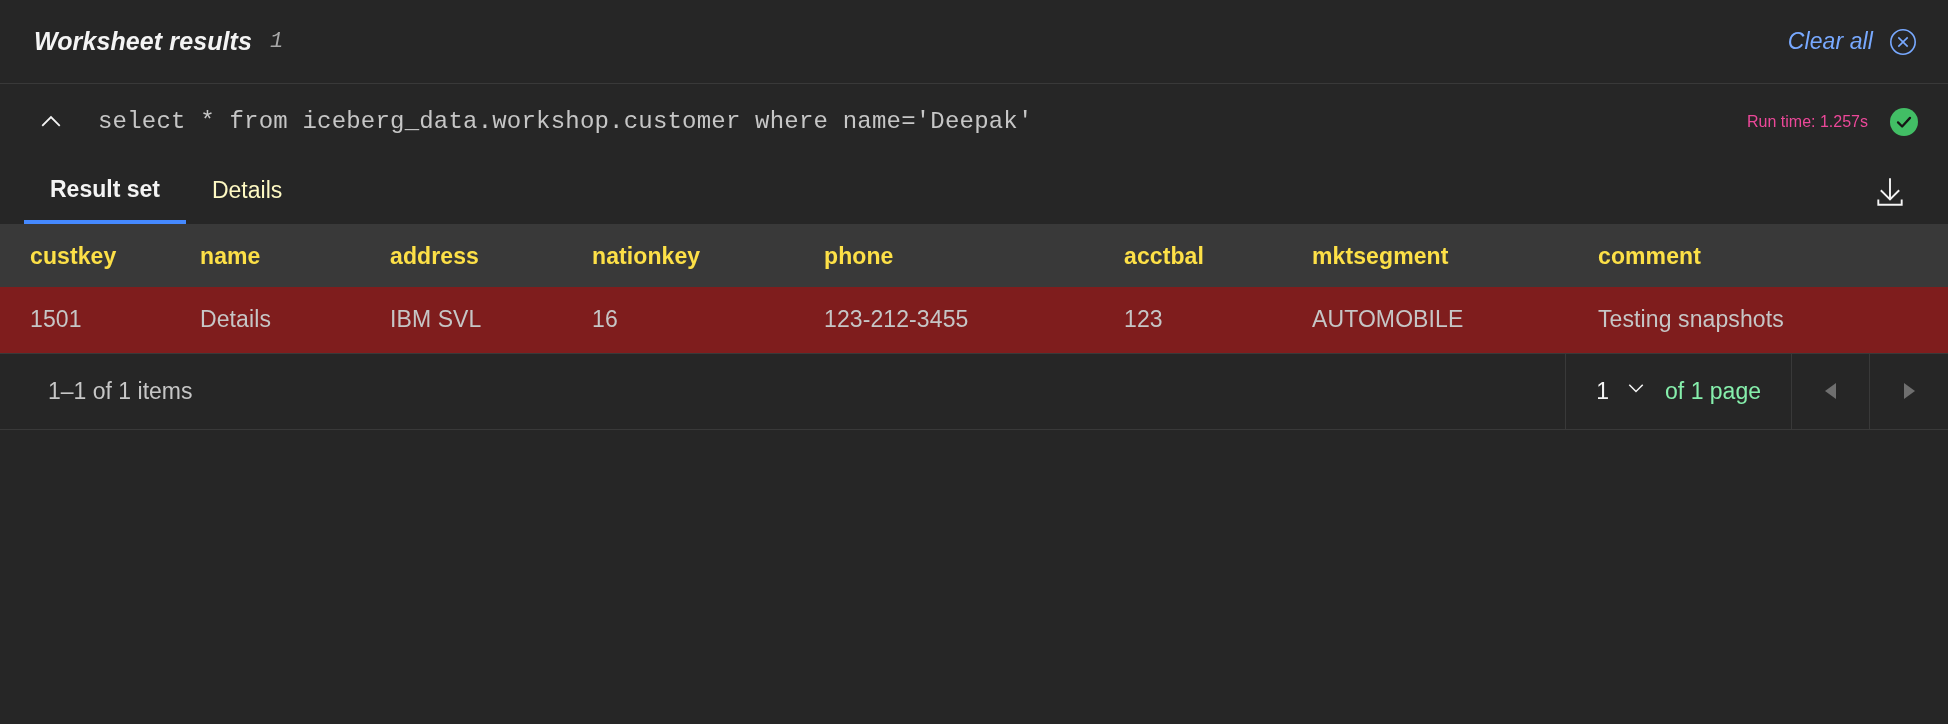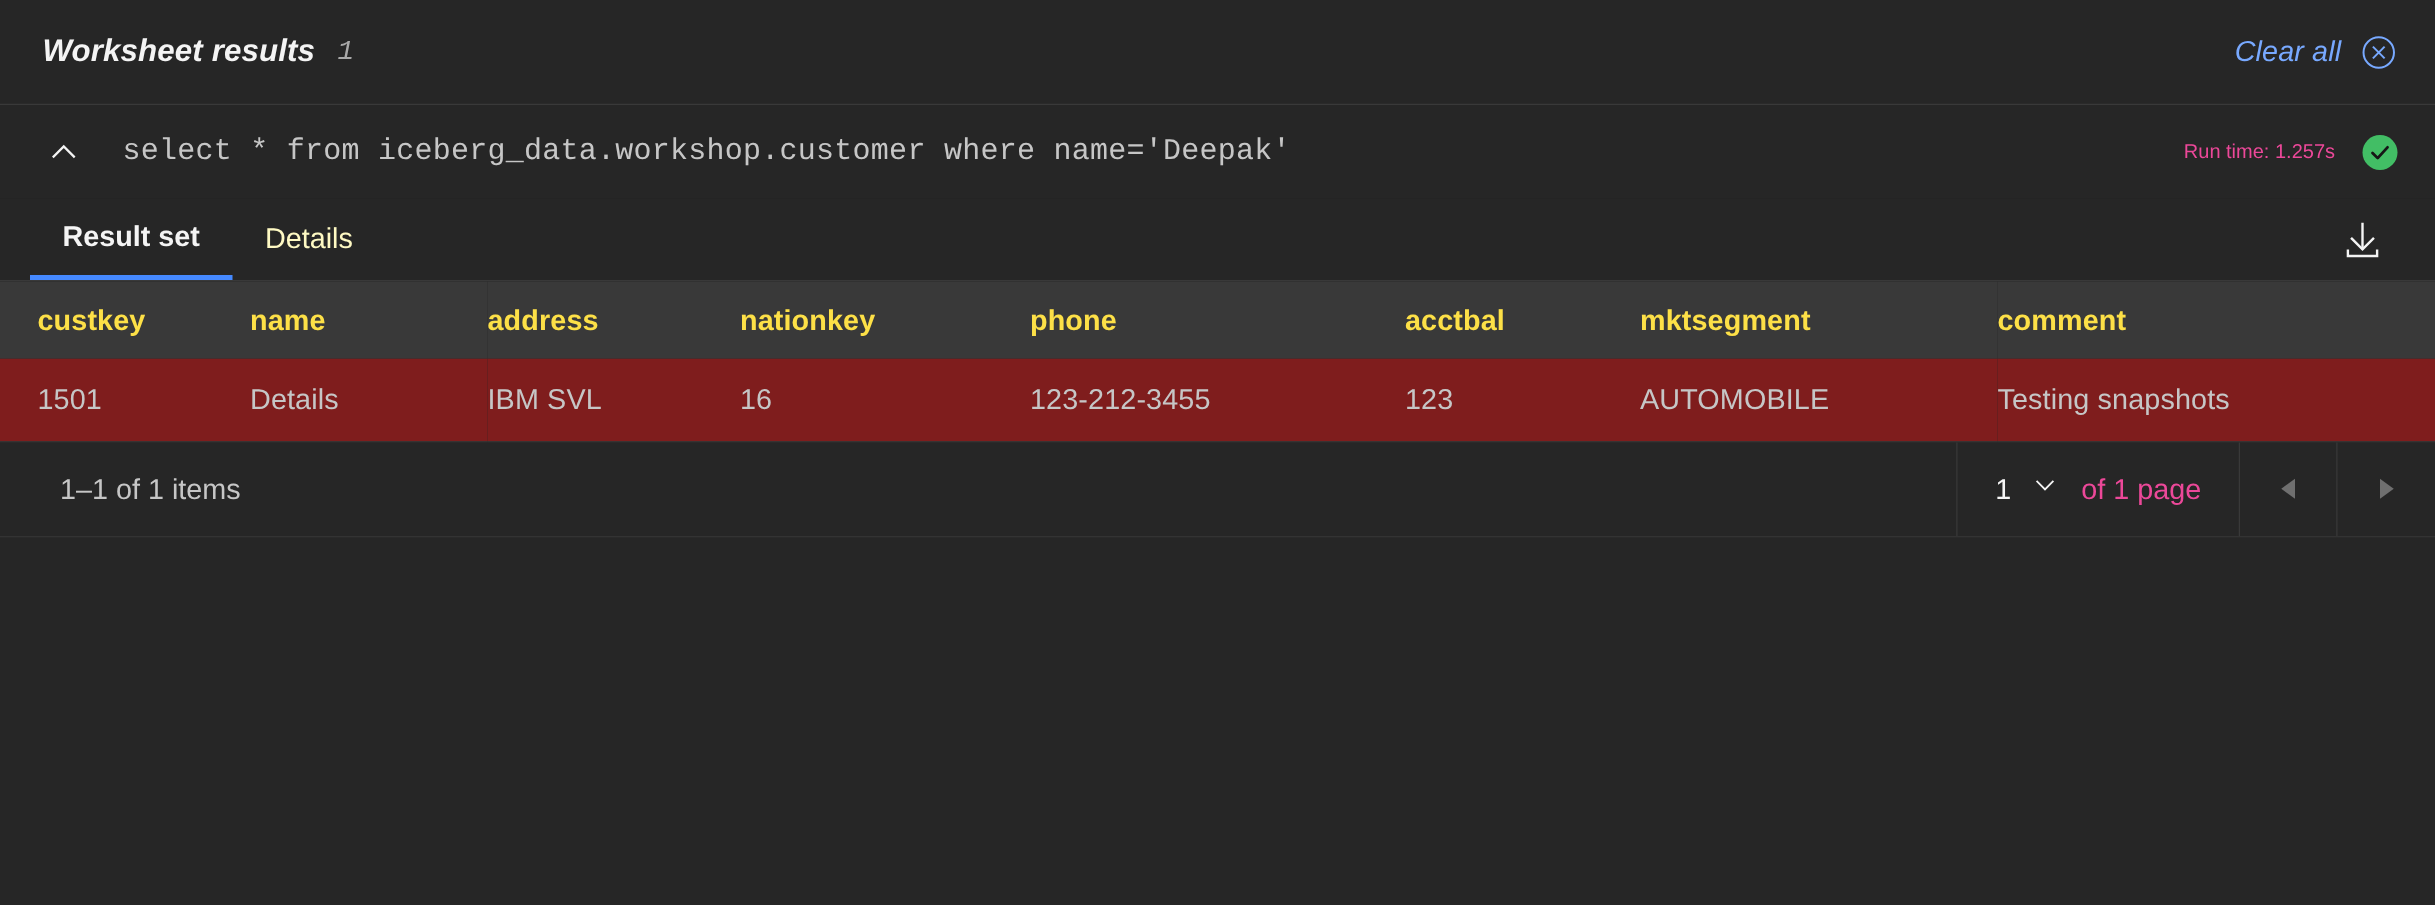--- a/index.html
+++ b/index.html
@@ -211,21 +211,21 @@
   .page-select {
     display: flex;
     align-items: center;
     gap: 16px;
     font-size: 23px;
     color: #f4f4f4;
     cursor: pointer;
   }
   .page-of {
     font-size: 23px;
-    color: #ec4899;
+    color: #86efac;
     white-space: nowrap;
   }
   .nav-btn {
     width: 78px;
     display: flex;
     align-items: center;
     justify-content: center;
     border-right: 1px solid #393939;
     cursor: pointer;
   }

